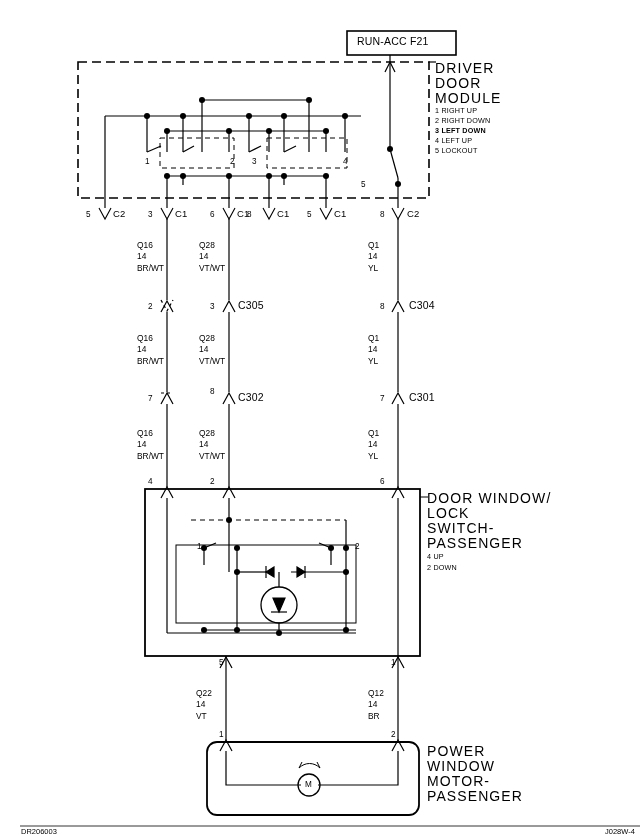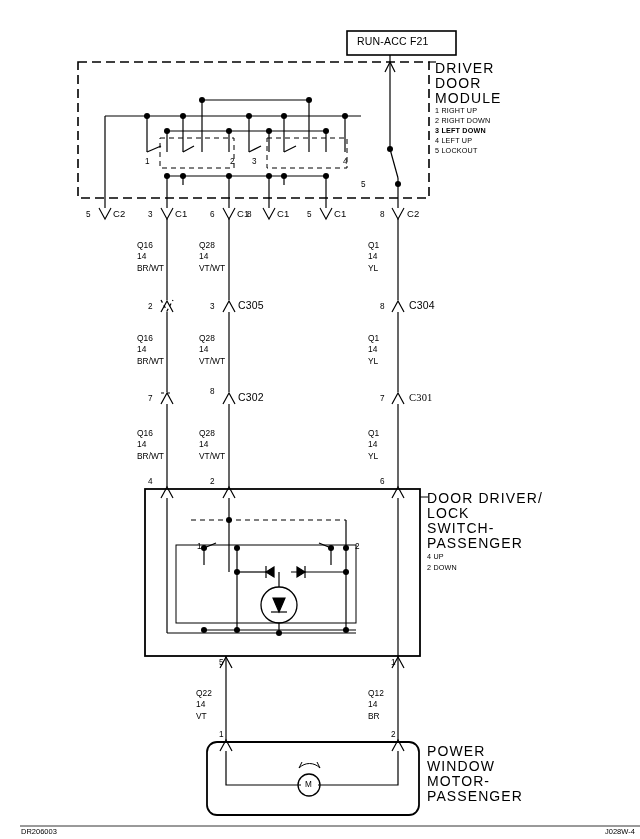--- a/index.html
+++ b/index.html
@@ -272,21 +272,21 @@
   <div class="wire" style="left:352px;top:333px;width:60px;">
     <span>Q1</span><br>
     <span>14</span><br>
     <span>YL</span>
   </div>
 
   <div class="lbl t8" style="left:132px;top:394px;">7</div>
   <div class="lbl t8" style="left:194px;top:387px;">8</div>
   <div class="lbl t10" style="left:222px;top:392px;">C302</div>
   <div class="lbl t8" style="left:364px;top:394px;">7</div>
-  <div class="lbl t10" style="left:393px;top:392px;font-family:Liberation Serif, serif;">C301</div>
+  <div class="lbl t10" style="left:393px;top:392px;">C301</div>
 
   <div class="wire" style="left:121px;top:428px;width:60px;">
     <span>Q16</span><br>
     <span>14</span><br>
     <span>BR/WT</span>
   </div>
   <div class="wire" style="left:183px;top:428px;width:60px;">
     <span>Q28</span><br>
     <span>14</span><br>
     <span>VT/WT</span>
@@ -300,21 +300,21 @@
   <div class="lbl t8" style="left:132px;top:477px;">4</div>
   <div class="lbl t8" style="left:194px;top:477px;">2</div>
   <div class="lbl t8" style="left:364px;top:477px;">6</div>
 
   <div class="lbl t8" style="left:203px;top:658px;">5</div>
   <div class="lbl t8" style="left:375px;top:658px;">1</div>
 
   <div class="lbl t8" style="left:181px;top:542px;">1</div>
   <div class="lbl t8" style="left:339px;top:542px;">2</div>
 
-  <div class="lbl big" style="left:411px;top:491px;">DOOR DRIVER/</div>
+  <div class="lbl big" style="left:411px;top:491px;">DOOR WINDOW/</div>
   <div class="lbl big" style="left:411px;top:506px;">LOCK</div>
   <div class="lbl big" style="left:411px;top:521px;">SWITCH-</div>
   <div class="lbl big" style="left:411px;top:536px;">PASSENGER</div>
   <div class="lbl t7" style="left:411px;top:553px;">4 UP</div>
   <div class="lbl t7" style="left:411px;top:564px;">2 DOWN</div>
 
   <div class="wire" style="left:180px;top:688px;width:60px;">
     <span>Q22</span><br>
     <span>14</span><br>
     <span>VT</span>

